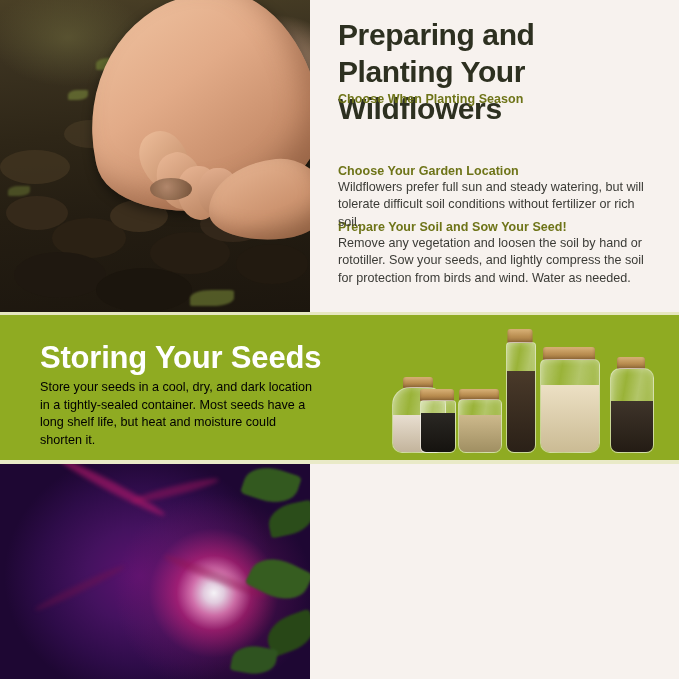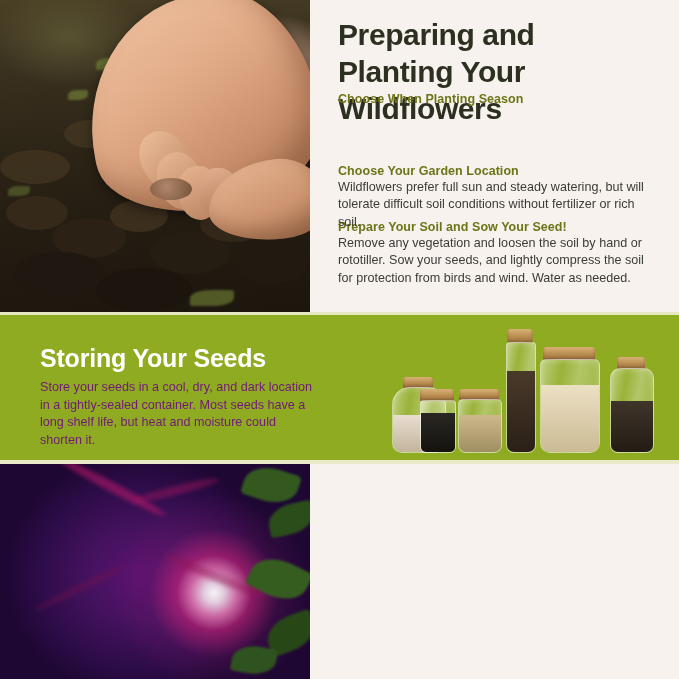--- a/index.html
+++ b/index.html
@@ -68,25 +68,25 @@
   .body{
     font-size:12.6px;line-height:17.4px;color:#3B3B36;
   }
 
   
   .sec2{position:absolute;left:0;top:312px;width:679px;height:152px;background:#8FAB22;}
   .sec2 .topstripe{position:absolute;left:0;top:0;width:679px;height:3px;background:#E6E7C0;}
   .sec2 .botstripe{position:absolute;left:0;bottom:0;width:679px;height:4px;background:#E9EAC7;}
   .h2{
     position:absolute;left:40px;top:31px;width:300px;
-    font-size:25px;line-height:30px;font-weight:700;color:#FFFFFF;letter-spacing:-0.2px;
+    font-size:31px;line-height:30px;font-weight:700;color:#FFFFFF;letter-spacing:-0.2px;
   }
   .body2{
     position:absolute;left:40px;top:67px;width:278px;
-    font-size:12.6px;line-height:17.6px;color:#701a75;
+    font-size:12.6px;line-height:17.6px;color:#000000;
   }
 
   
   .jars{position:absolute;left:372px;top:7px;width:300px;height:140px;}
   .jar{position:absolute;bottom:8px;}
   .jar .glass{
     position:absolute;left:0;bottom:0;width:100%;
     background:linear-gradient(100deg,rgba(255,255,255,0.42),rgba(255,255,255,0.10) 30%,rgba(255,255,255,0.32) 55%,rgba(255,255,255,0.08));
     border:1px solid rgba(255,255,255,0.45);
     box-shadow:inset 0 0 6px rgba(255,255,255,0.35);

